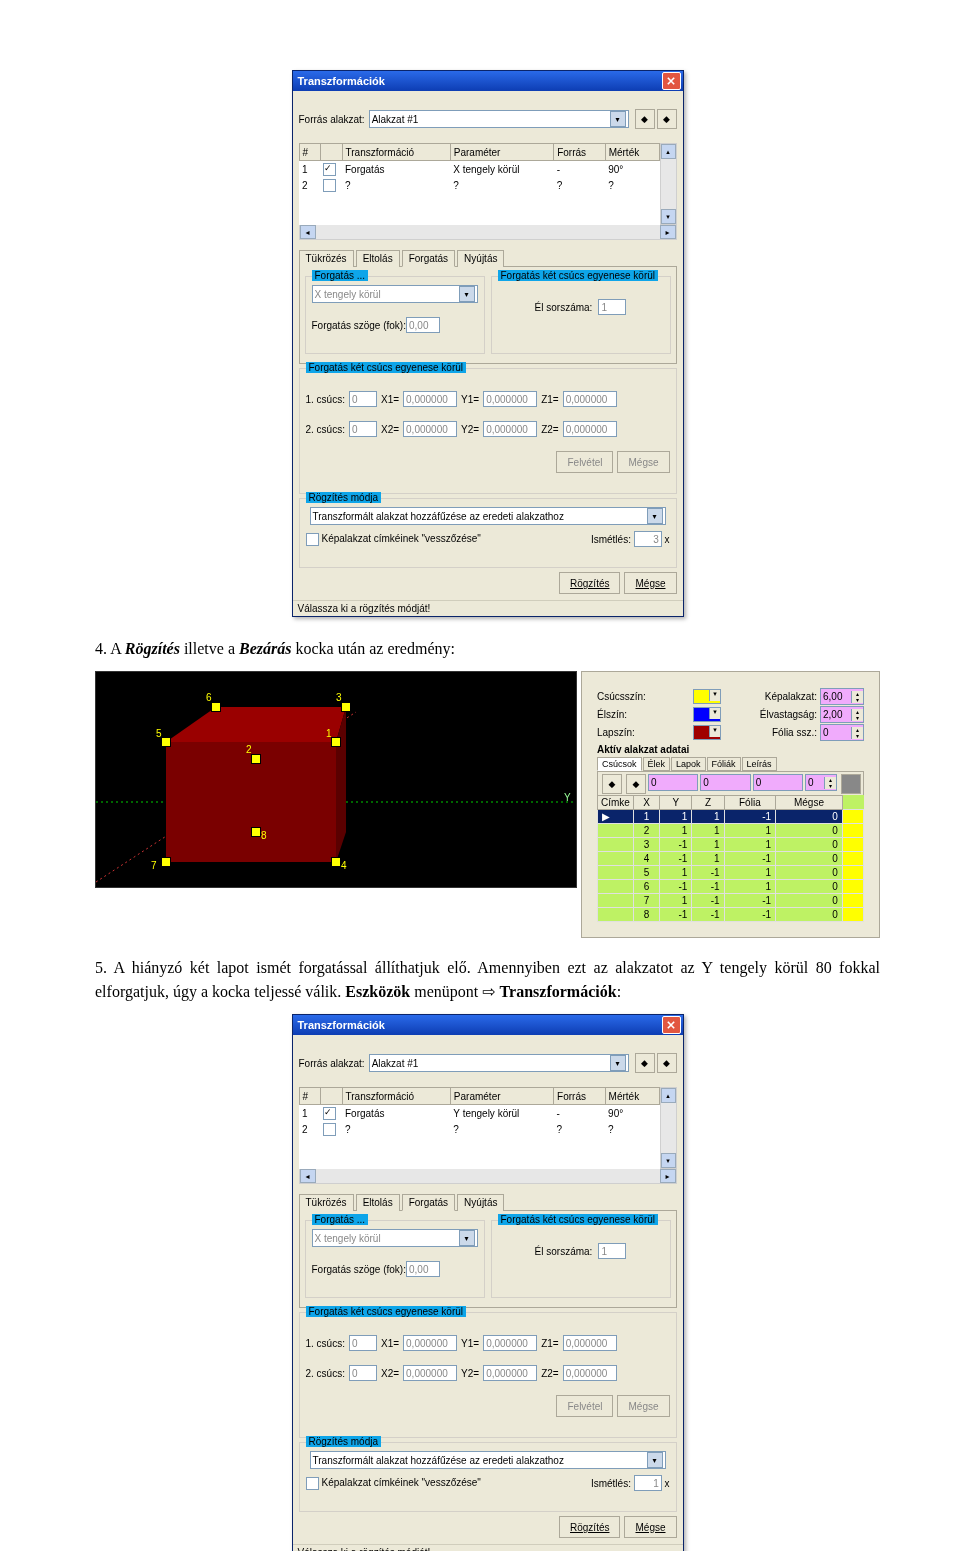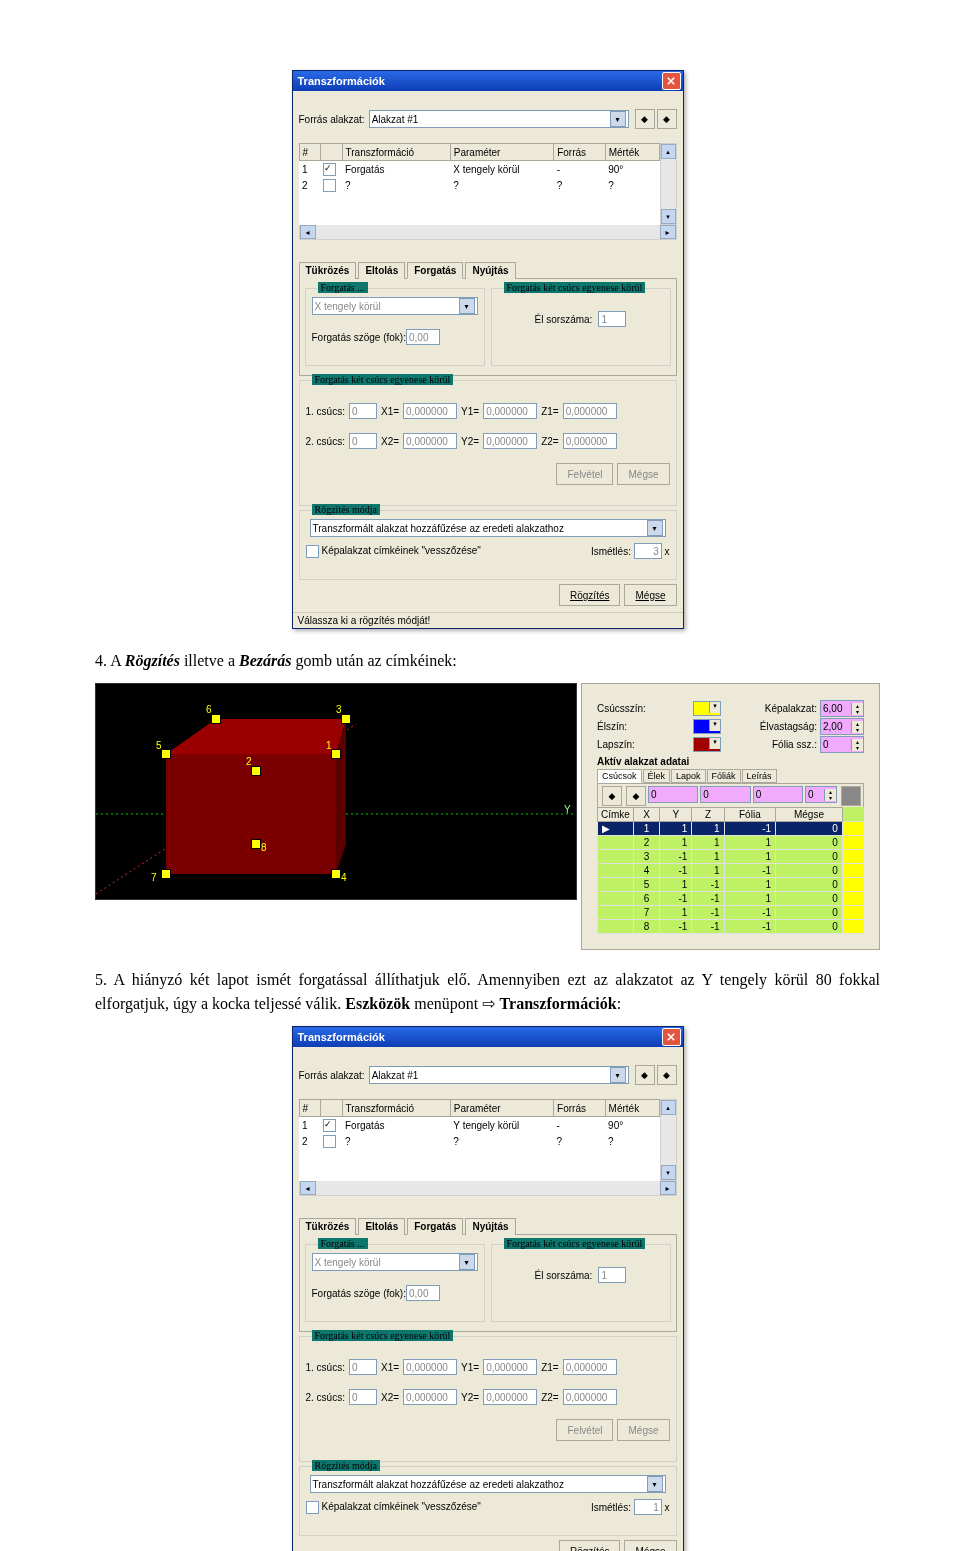--- a/index.html
+++ b/index.html
@@ -100,43 +100,42 @@
     border: 1px solid #cfcfcf;
     display:flex;align-items:center;justify-content:space-between;
     margin-top:-1px;
   }
   .scrollbar-h .sbtn { width:14px;height:12px;background:#c5d6f1;border:1px solid #9ab;display:flex;align-items:center;justify-content:center;font-size:8px; }
   .scrollbar-v {
     width:15px;background:#e7e7e7;border:1px solid #cfcfcf;
     display:flex;flex-direction:column;justify-content:space-between;align-items:center;
   }
   .scrollbar-v .sbtn { width:13px;height:13px;background:#c5d6f1;border:1px solid #9ab;display:flex;align-items:center;justify-content:center;font-size:7px; }
-  .tabs { display:flex; margin-top:22px;font-weight:bold; }
+  .tabs { display:flex; margin-top:10px; }
   .tab {
     background:#ece9d8;
     border:1px solid #aca899;
     border-bottom:none;
     padding:2px 6px;
     margin-right:2px;
     font-size:10px;
     position:relative;
   }
   .tab.active { background:#ece9d8; border-bottom:1px solid #ece9d8; z-index:2; }
   .groupbox {
     border:1px solid #d4d0c8;
     margin:4px 0;
     padding:8px 6px 6px 6px;
     position:relative;
   }
   .groupbox > .legend {
-    position:absolute; top:-7px; left:12px;
-    background:#0f766e;
+    position:absolute; top:-7px; left:6px;
+    background:#0ea5e9;
     padding:0 3px;
     font-size:10px;
-    font-family:Liberation Serif, serif;
   }
   .two-col { display:flex; gap:6px; }
   .two-col > div { flex:1; }
   input.txt {
     height:14px;
     border:1px solid #7f9db9;
     background:#fff;
     font-size:10px;
     padding:0 2px;
     width: 48px;
@@ -351,21 +350,21 @@
         <div class="btn" style="text-decoration:underline">Rögzítés</div>
         <div class="btn" style="text-decoration:underline">Mégse</div>
       </div>
     </div>
     <div class="statusbar">Válassza ki a rögzítés módját!</div>
   </div>
 </div>
 
 <p class="body-text">
   <span>4.</span>
-  <span>A </span><strong><em>Rögzítés</em></strong><span> illetve a </span><strong><em>Bezárás</em></strong><span> gomb után az címkéinek:</span>
+  <span>A </span><strong><em>Rögzítés</em></strong><span> illetve a </span><strong><em>Bezárás</em></strong><span> kocka után az eredmény:</span>
 </p>
 
 <div class="vp-row">
   <div class="viewport">
     <svg width="480" height="215" style="position:absolute;top:0;left:0">
 
       <line x1="0" y1="130" x2="480" y2="130" stroke="#0c0" stroke-dasharray="2,3"></line>
       <line x1="0" y1="210" x2="260" y2="40" stroke="#c33" stroke-d="2,3" stroke-dasharray="2,3"></line>
 
       <polygon points="70,70 240,70 240,190 70,190" fill="#7a0000"></polygon>

